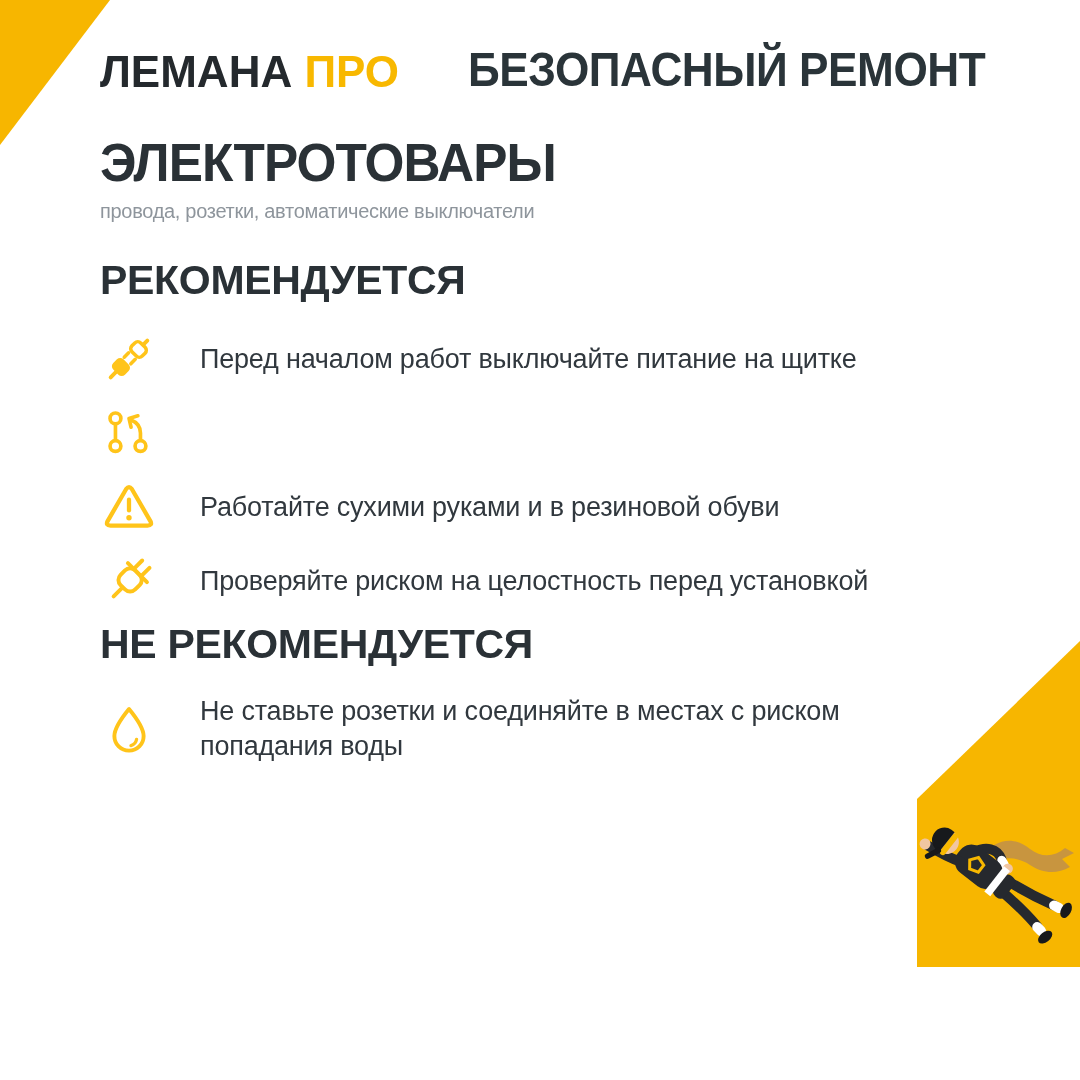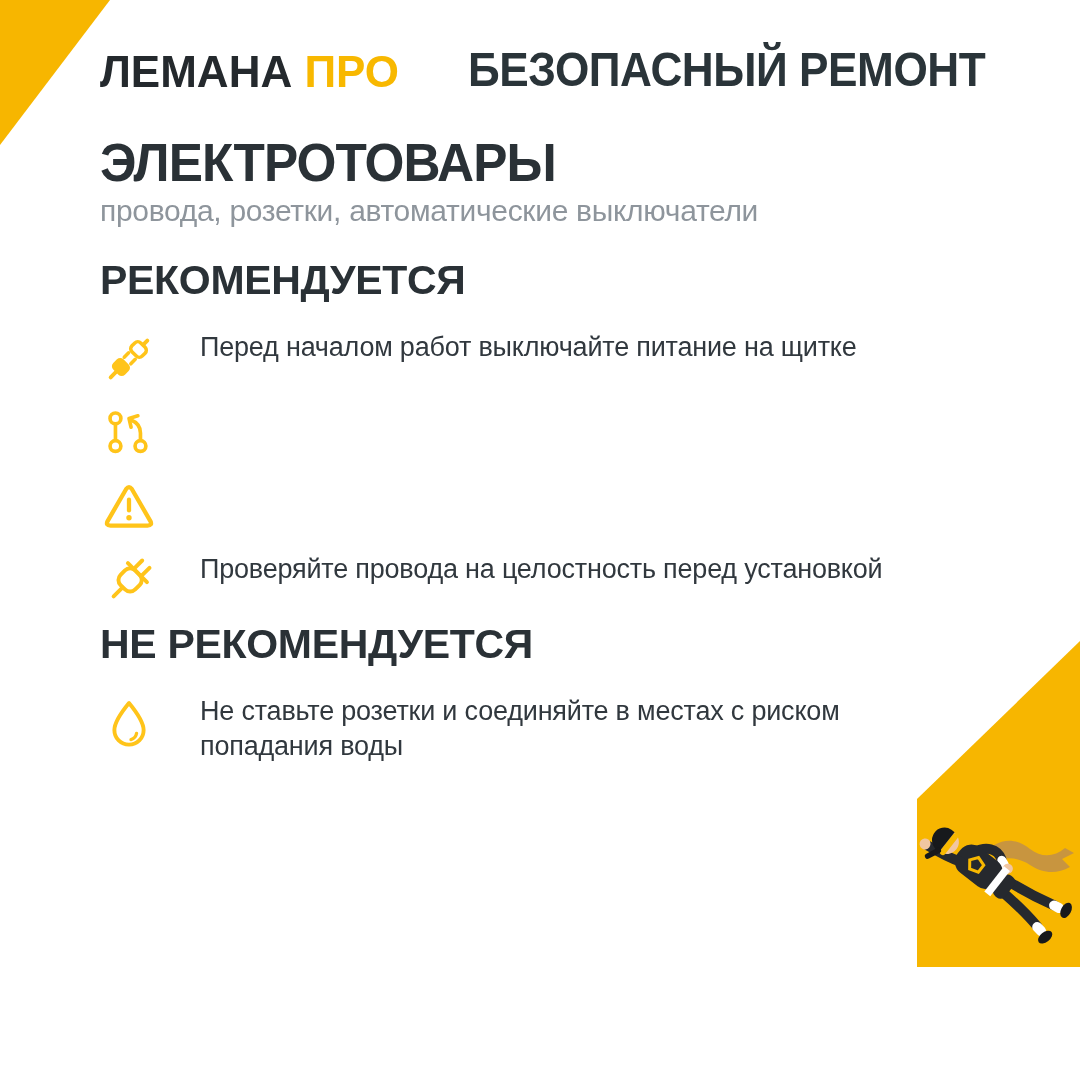--- a/index.html
+++ b/index.html
@@ -18,28 +18,28 @@
   }
   
   .logo{position:absolute;left:100px;top:50px;font-size:44px;line-height:44px;font-weight:900;
     letter-spacing:0;color:#24292D;white-space:nowrap;}
   .logo .accent{color:#F8B800;}
   .tagline{position:absolute;left:468px;top:46px;font-size:48px;line-height:48px;font-weight:800;
     color:#2A3439;letter-spacing:-0.5px;transform:scaleX(0.92);transform-origin:0 50%;white-space:nowrap;}
   
   .page-title{position:absolute;left:100px;top:134px;font-size:54px;line-height:56px;font-weight:900;
     color:#2A3136;letter-spacing:-1px;transform:scaleX(0.95);transform-origin:0 50%;white-space:nowrap;}
-  .subtitle{position:absolute;left:100px;top:194px;font-size:30px;line-height:34px;font-weight:400;
+  .subtitle{position:absolute;left:100px;top:194px;font-size:20px;line-height:34px;font-weight:400;
     color:#8E959C;letter-spacing:-0.3px;white-space:nowrap;}
   
   .content{position:absolute;left:100px;top:262px;right:40px;}
   .sec-heading{font-size:41px;line-height:36px;font-weight:800;color:#2A3136;letter-spacing:-0.3px;}
   .sec-heading.second{}
   .list{margin-top:32px;}
-  .row{display:flex;margin-bottom:16px;}
+  .row{display:flex;align-items:center;margin-bottom:16px;}
   .icon-box{flex:0 0 58px;width:58px;height:58px;margin-right:42px;display:flex;align-items:center;justify-content:center;}
   .item-text{font-size:27px;line-height:35px;font-weight:500;color:#31383E;letter-spacing:-0.2px;white-space:pre-line;}
   svg{display:block;}
   .mascot{position:absolute;right:2px;bottom:4px;width:170px;height:170px;}
 </style>
 </head>
 <body>
 
 <div class="poster">
 
@@ -92,35 +92,36 @@
       <div class="row">
         <div class="icon-box">
           <svg width="54" height="54" viewBox="0 0 48 48">
             <g fill="none" stroke="#FFC41A" stroke-width="3.8" stroke-linecap="round" stroke-linejoin="round">
               <path d="M21.5 8 Q24 4.5 26.5 8 L43 36.5 Q45 40.5 40.5 40.5 H7.5 Q3 40.5 5 36.5 Z"></path>
               <line x1="24" y1="17.5" x2="24" y2="27"></line>
             </g>
             <circle cx="24" cy="33.5" r="2.4" fill="#FFC41A"></circle>
           </svg>
         </div>
+        <div class="item-text">Работайте сухими руками и в резиновой обуви</div>
       </div>
 
       <div class="row">
         <div class="icon-box">
           <svg width="58" height="58" viewBox="0 0 56 56">
             <g transform="rotate(45 28 28)" fill="none" stroke="#FFC41A" stroke-width="3.8" stroke-linecap="round">
               <line x1="23" y1="5" x2="23" y2="15"></line>
               <line x1="33" y1="5" x2="33" y2="15"></line>
               <line x1="15" y1="16.5" x2="41" y2="16.5"></line>
               <rect x="18" y="16.5" width="20" height="20" rx="7"></rect>
               <line x1="28" y1="37" x2="28" y2="49"></line>
             </g>
           </svg>
         </div>
-        <div class="item-text">Проверяйте провода на целостность перед установкой</div>
+        <div class="item-text">Проверяйте риском на целостность перед установкой</div>
       </div>
 
     </div>
 
     <div class="sec-heading second">НЕ РЕКОМЕНДУЕТСЯ</div>
 
     <div class="list">
 
 
       <div class="row">

